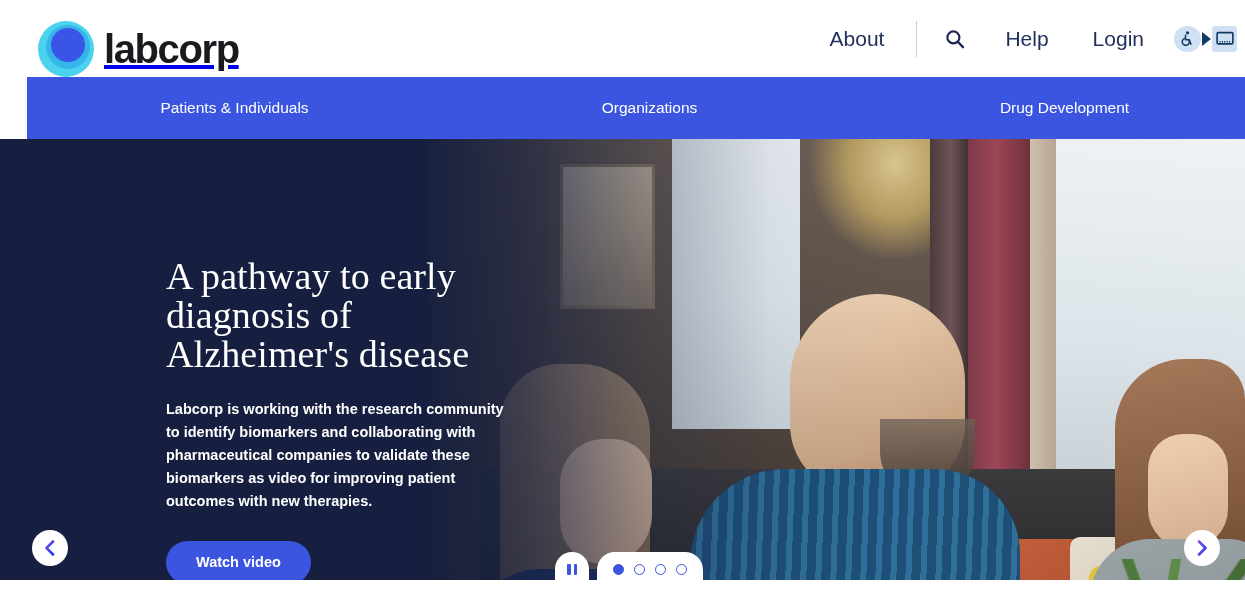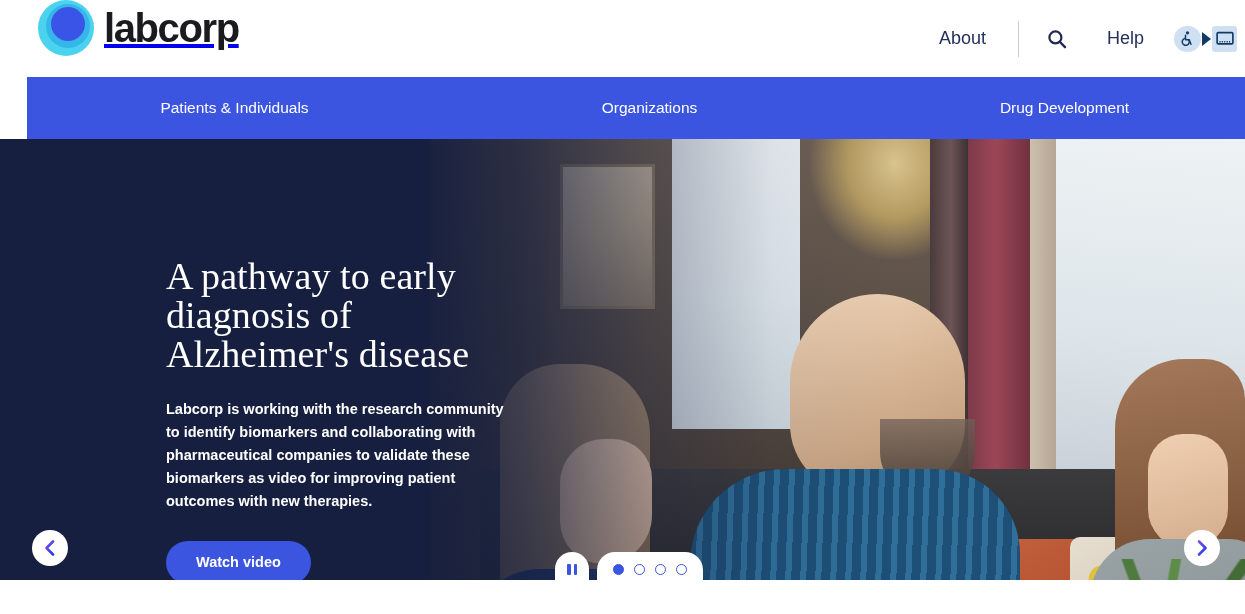--- a/index.html
+++ b/index.html
@@ -5,21 +5,21 @@
   * { margin:0; padding:0; box-sizing:border-box; }
   html,body {
     width:1245px; height:614px; overflow:hidden;
     font-family:"Liberation Sans", sans-serif;
     background:#ffffff;
   }
 
   
   .topbar{
     height:77px; width:100%; background:#ffffff;
-    display:flex; align-items:flex-start; position:relative;
+    display:flex; align-items:flex-end; position:relative;
   }
   .logo-wrap{ display:flex; align-items:center; margin-left:38px; gap:10px; }
   .logo-mark{ position:relative; width:56px; height:56px; flex:none; }
   .logo-mark .ring{
     position:absolute; left:0; top:0; width:56px; height:56px;
     border-radius:50%; background:#4ad2ee;
   }
   .logo-mark .mid{
     position:absolute; left:8px; top:4px; width:44px; height:44px;
     border-radius:50%; background:#34b7e8;
@@ -31,21 +31,21 @@
   .logo-text{
     font-size:40px; font-weight:700; letter-spacing:-1.4px;
     color:#1b1b1f; line-height:1;
   }
 
   .topnav{
     margin-left:auto; display:flex; align-items:center;
     gap:0px; padding-right:6px; height:100%;
   }
   .topnav a{
-    color:#22305c; font-size:18px; text-decoration:none;
+    color:#22305c; font-size:21px; text-decoration:none;
     padding:0 22px; line-height:77px; white-space:nowrap;
   }
   .nav-divider{
     width:1px; height:36px; background:#c7cbd8; margin:0 10px;
   }
   .search-btn{
     background:none; border:none; cursor:pointer;
     padding:0 18px; display:flex; align-items:center;
   }
   .a11y-widget{
@@ -284,20 +284,21 @@
     <span class="nav-divider"></span>
 
     <button class="search-btn">
       <svg width="20" height="20" viewBox="0 0 20 20" aria-hidden="true">
         <circle cx="8.4" cy="8.4" r="6" fill="none" stroke="#1d2a50" stroke-width="2.2"></circle>
         <line x1="13" y1="13" x2="18" y2="18.2" stroke="#1d2a50" stroke-width="2.4" stroke-linecap="round"></line>
       </svg>
     </button>
 
     <a href="#">Help</a>
+    <a href="#">Login</a>
 
     <span class="a11y-widget">
       <span class="a11y-pill">
         <svg width="17" height="17" viewBox="0 0 24 24" aria-hidden="true">
           <circle cx="12" cy="4" r="2.3" fill="#123a66"></circle>
           <path d="M9.2 7.4v6.2h5.1l2.6 6.6" fill="none" stroke="#123a66" stroke-width="2.1" stroke-linecap="round" stroke-linejoin="round"></path>
           <path d="M14 14.4a5 5 0 1 1-5.6-2.6" fill="none" stroke="#123a66" stroke-width="2.1" stroke-linecap="round"></path>
         </svg>
       </span>
       <span class="a11y-arrow"></span>

